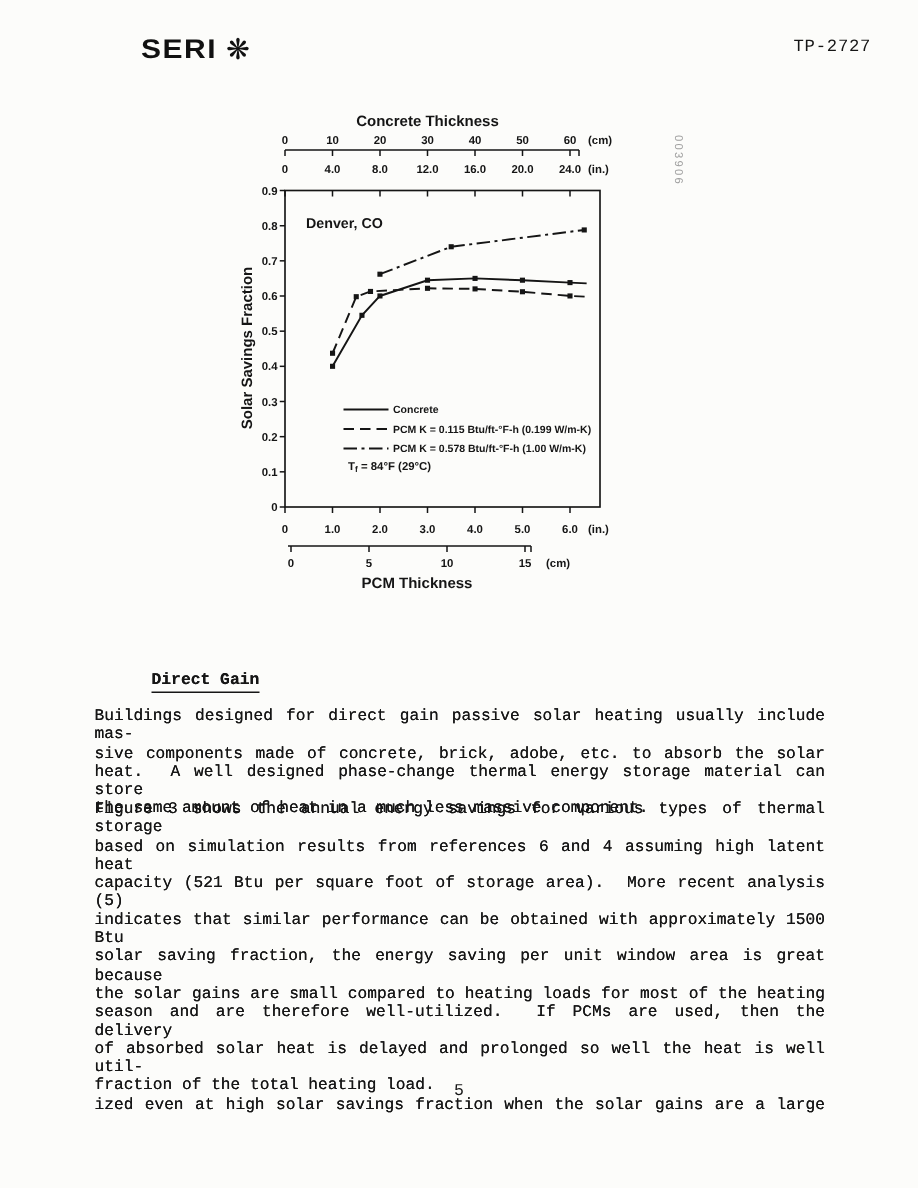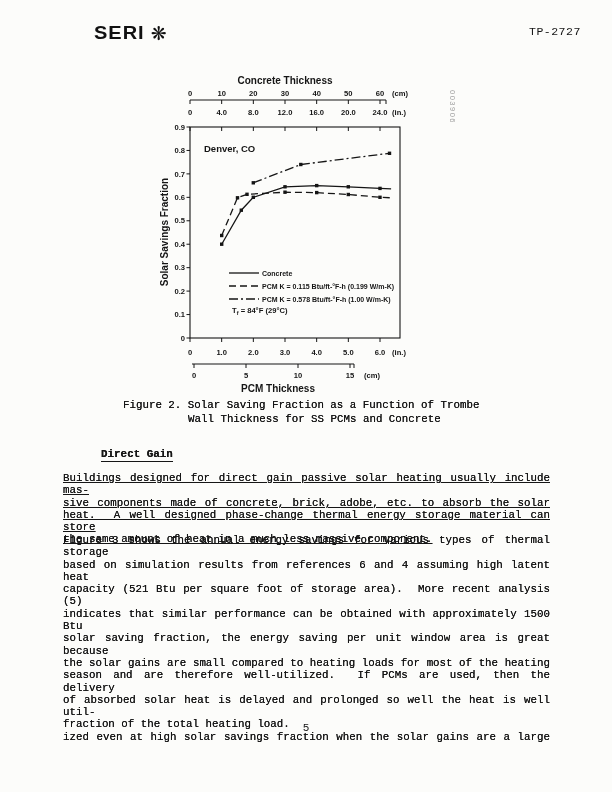--- a/index.html
+++ b/index.html
@@ -29,21 +29,21 @@
   .cap2{padding-left:65px;}
   
   .heading{
     position:absolute;left:63px;top:448px;font-size:10.9px;font-weight:bold;
     border-bottom:1.2px solid #161616;padding-bottom:1px;display:inline-block;
     text-shadow:0 0 .3px currentColor;
     margin-left:38px;
   }
   .para{position:absolute;left:63px;width:487px;font-size:10.8px;line-height:12.3px;
     text-shadow:0 0 .4px currentColor;}
-  .p1{top:472px;text-decoration:underline;}
+  .p1{top:472px;}
   .p2{top:534px;}
   .tline{text-align:justify;text-align-last:justify;white-space:normal;}
   .tline.tlast{text-align-last:left;}
   .pageno{position:absolute;left:0;top:722px;width:612px;text-align:center;font-size:11px;}
 </style>
 </head>
 <body>
 
 <div class="page">
 
@@ -161,24 +161,20 @@
       <rect x="103.6" y="113.1" width="3.4" height="3.4" fill="#151515"></rect>
       <rect x="151.1" y="94.8" width="3.4" height="3.4" fill="#151515"></rect>
       <rect x="239.8" y="83.6" width="3.4" height="3.4" fill="#151515"></rect>
       <line x1="81" y1="231" x2="111" y2="231" stroke="#151515" stroke-width="1.3" stroke-dasharray="9,3,2,3"></line>
       <text x="114" y="233.6" fill="#151515" font-size="7" font-weight="700" text-anchor="start">PCM K = 0.578 Btu/ft-°F-h (1.00 W/m-K)</text>
       <text x="84" y="245" fill="#151515" font-size="7.6" font-weight="700" text-anchor="start"><tspan>T</tspan><tspan dy="1.8" font-size="5.6">f</tspan><tspan dy="-1.8"> = 84°F (29°C)</tspan></text>
     </svg>
 
   <div class="sideways">003906</div>
 
-  <div class="caption">
-    <div class="cap1">Figure 2. Solar Saving Fraction as a Function of Trombe</div>
-    <div class="cap2">Wall Thickness for SS PCMs and Concrete</div>
-  </div>
 
   <div class="heading">Direct Gain</div>
 
   <div class="para p1">
       <div class="tline">Buildings designed for direct gain passive solar heating usually include mas-</div>
       <div class="tline">sive components made of concrete, brick, adobe, etc. to absorb the solar</div>
       <div class="tline">heat.&nbsp; A well designed phase-change thermal energy storage material can store</div>
       <div class="tline tlast">the same amount of heat in a much less massive component.</div>
     </div>
   <div class="para p2">

